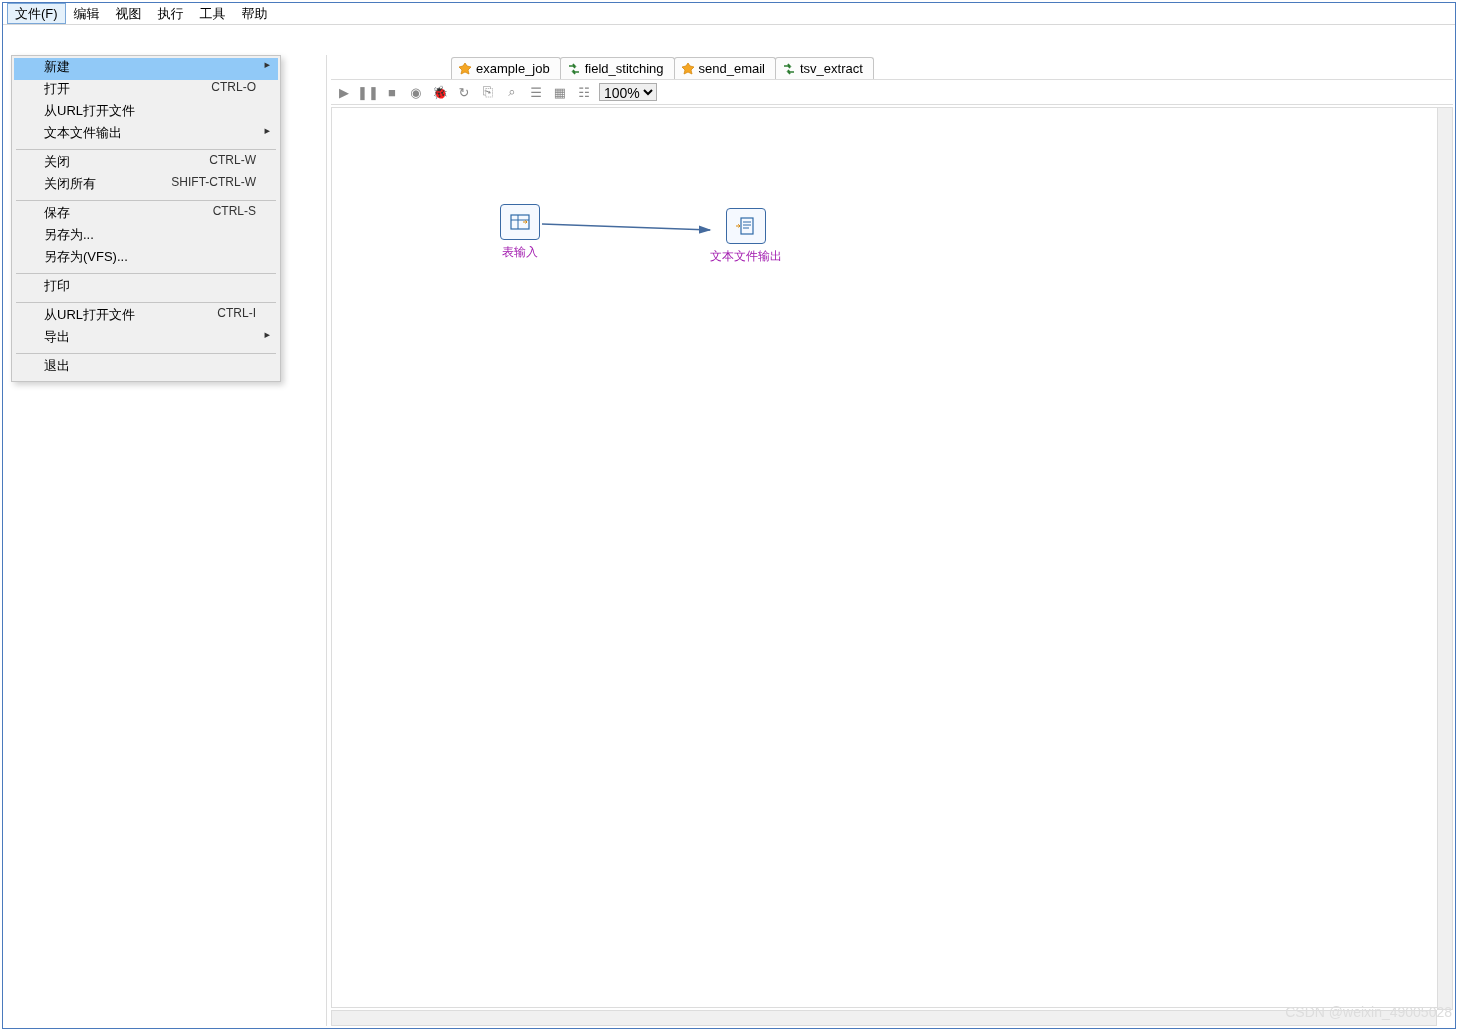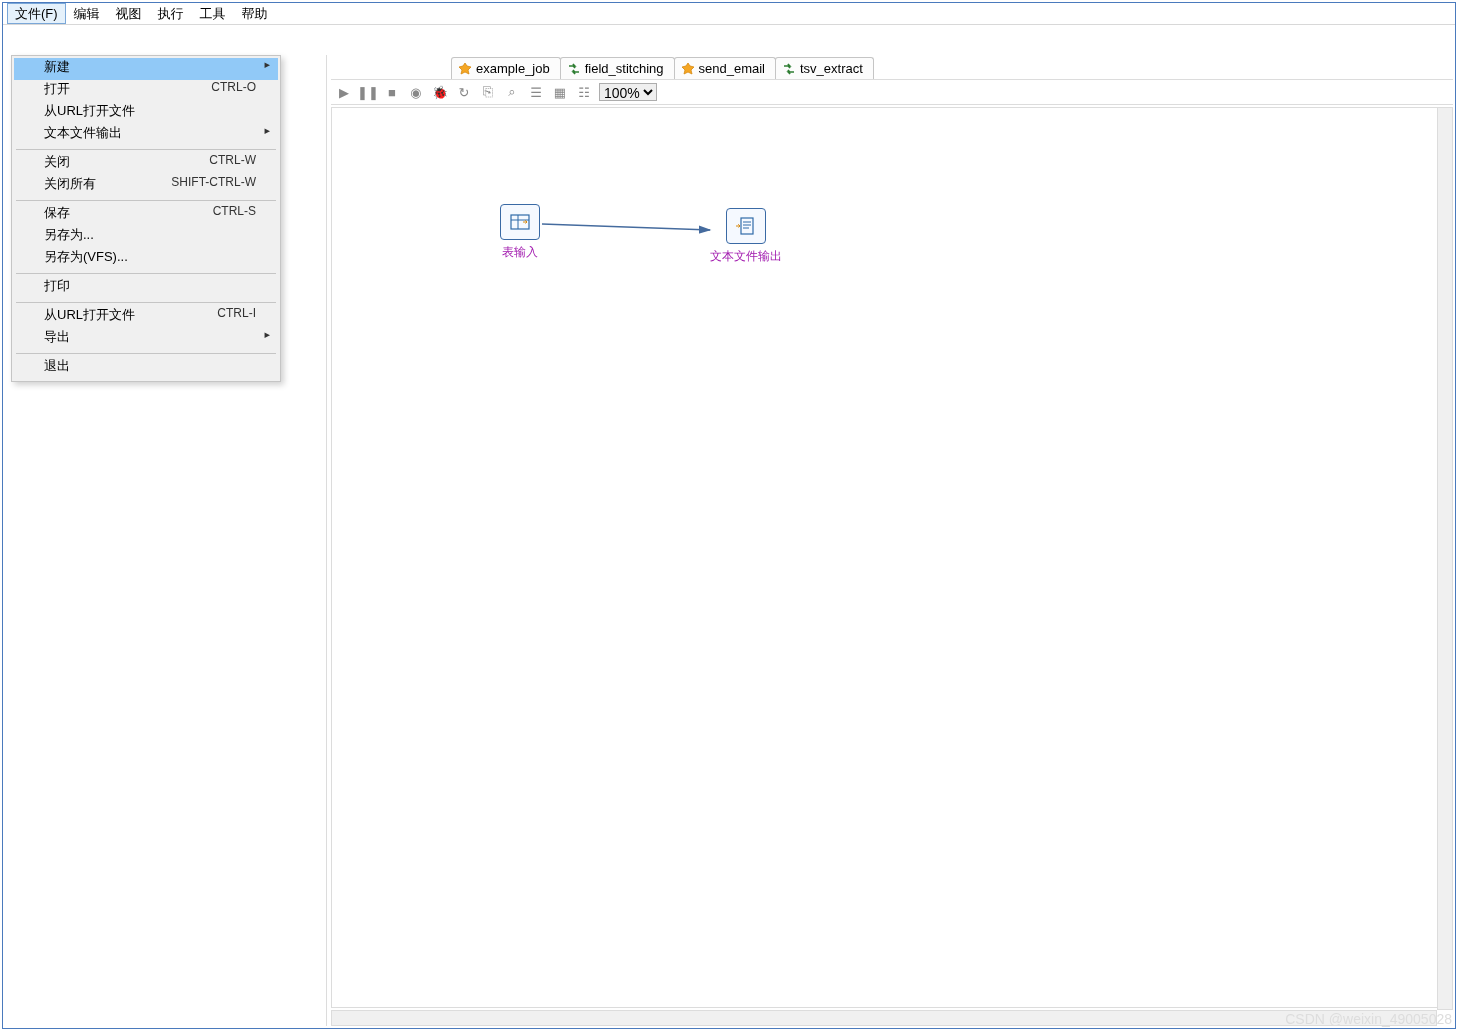--- a/index.html
+++ b/index.html
@@ -33,21 +33,21 @@
   .scrollbar-v { position:absolute; right:0; top:52px; bottom:16px; width:16px; background:#f0f0f0; border:1px solid #dcdcdc;}
   svg.edge { position:absolute; top:0; left:0; pointer-events:none;}
   
   .dropdown { position:absolute; background:#f0f0f0; border:1px solid #c5c5c5; box-shadow:3px 3px 6px rgba(0,0,0,.18); padding:2px; z-index:100;}
   .dropdown .row { display:flex; height:22px; padding:0 22px 0 30px; cursor:default; min-width:230px; position:relative;}
   .dropdown .row.highlight { background:#91c9f7; }
   .dropdown .row .accel { margin-left:auto; color:#333; font-size:12px; }
   .dropdown .row.hasarrow::after{content:"▸";position:absolute;right:8px;font-size:11px;color:#333;}
   .dropdown .sep { height:1px; background:#c5c5c5; margin:3px 2px;}
   .submenu { left:100%; top:-2px;}
-  .watermark{position:absolute;right:6px;bottom:4px;color:#ddd;font-size:14px;pointer-events:none;}
+  .watermark{position:absolute;right:6px;bottom:11px;color:#ddd;font-size:14px;pointer-events:none;}
   .tree-stub{position:absolute;left:86px;top:310px;color:#333;font-size:13px;}
 </style>
 </head>
 <body>
 
 <div class="window">
 
 
   <div class="menubar">
     <div class="menuitem active">文件(F)</div>

